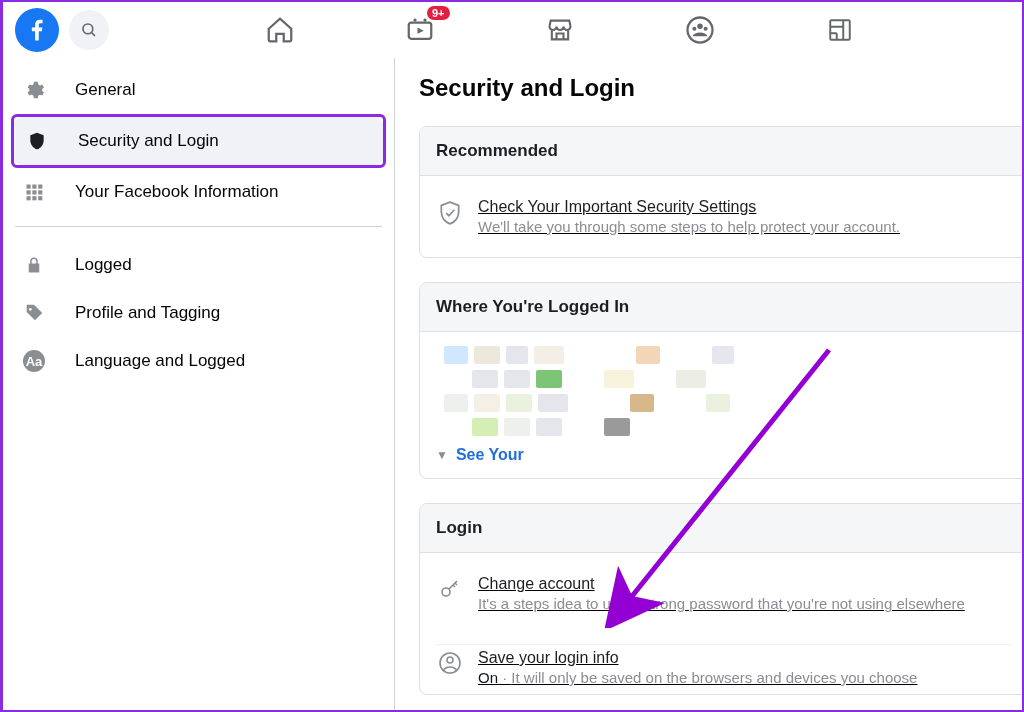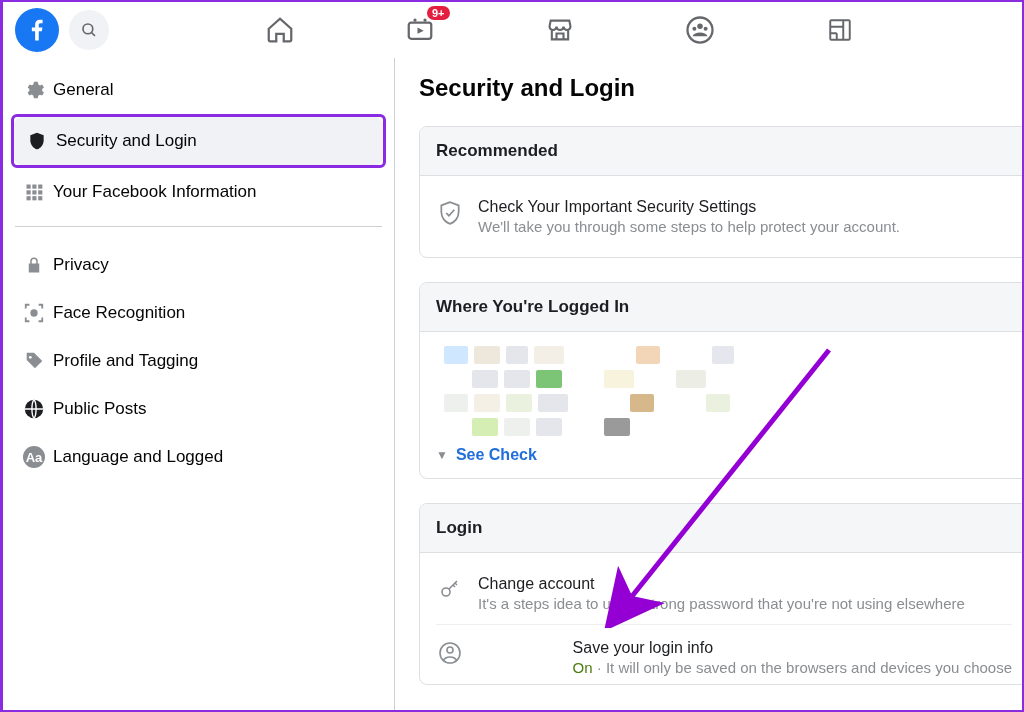--- a/index.html
+++ b/index.html
@@ -43,21 +43,21 @@
     font-size:11px;font-weight:bold;padding:1px 5px;
   }
   
   .main { display:flex; height:calc(712px - 56px); }
   .sidebar {
     width:392px; padding:8px 8px 8px 8px;
     border-right:1px solid #ced0d4;
   }
   .settings-title { font-size:26px; font-weight:800; color:#050505; margin:8px 4px 16px 4px;}
   .side-item {
-    display:flex;align-items:center;gap:6px;
+    display:flex;align-items:center;gap:28px;
     height:48px;padding:0 10px;border-radius:8px;
     font-size:17px; font-weight:500; color:#050505;
   }
   .side-item.active { background:#f0f2f5; }
   .side-hl { border:3px solid #8a2be2; border-radius:6px; }
   .side-icon { width:26px;height:26px;display:flex;align-items:center;justify-content:center;color:#65676b;}
   .divider {height:1px;background:#ced0d4;margin:10px 4px 14px 4px;}
   
   .content { flex:1; padding:16px 0 0 24px; overflow:hidden; }
   .page-title { font-size:24px;font-weight:800;color:#050505;margin-bottom:24px;}
@@ -65,28 +65,28 @@
     border:1px solid #dddfe2;border-radius:8px;
     margin-bottom:24px;overflow:hidden;
     width:610px;
   }
   .card-h {
     background:#f5f6f7;padding:14px 16px;
     font-size:17px;font-weight:700;color:#1c1e21;
     border-bottom:1px solid #dddfe2;
   }
   .card-body { padding:14px 16px; }
-  .row { display:flex; gap:14px; align-items:flex-start; padding:8px 0; }
-  .row + .row { border-top:1px solid #eee; padding-top:14px; margin-top:4px;justify-content:space-between;}
+  .row { display:flex; gap:14px; align-items:flex-start; padding:8px 0;text-decoration:underline; }
+  .row + .row { border-top:1px solid #eee; padding-top:4px; margin-top:24px;}
   .row-icon {width:28px;flex-shrink:0;color:#8a8d91;display:flex;justify-content:center;padding-top:2px;}
   .row-title {font-size:16px;color:#1c1e21;font-weight:500;}
   .row-sub {font-size:15px;color:#8a8d91;margin-top:2px;white-space:nowrap;}
   .see-more {color:#216fdb;font-weight:700;font-size:16px;display:flex;align-items:center;gap:8px;margin-top:10px;}
   .see-more .caret{color:#8a8d91;font-size:12px;}
-  .on {color:#4d7c0f;font-weight:500;}
+  .on {color:#0f172a;font-weight:500;}
   
   .mosaic {display:flex;flex-wrap:wrap;gap:6px;margin:0 0 6px 8px;}
   .mosaic span{height:18px;display:block;background:#e4e6eb;border-radius:2px;}
   
   .annot-arrow{
     position:absolute; left:596px; top:336px; pointer-events:none;
   }
 </style>
 </head>
 <body>
@@ -183,52 +183,34 @@
     </div>
 
     <div class="divider"></div>
 
     <div class="side-item">
       <span class="side-icon">
           <svg width="18" height="22" viewBox="0 0 24 24" fill="#8a8d91">
             <path d="M17 10V7a5 5 0 0 0-10 0v3H5v12h14V10zM9 7a3 3 0 0 1 6 0v3H9z"></path>
           </svg>
         </span>
-      <span>Privacy</span>
-    </div>
-
-    <div class="side-item">
-      <span class="side-icon">
-          <svg width="22" height="22" viewBox="0 0 24 24" fill="none" stroke="#8a8d91" stroke-width="2">
-            <path d="M3 7V3h4M21 7V3h-4M3 17v4h4M21 17v4h-4"></path>
-            <circle cx="12" cy="12" r="4" fill="#8a8d91" stroke="none"></circle>
-          </svg>
-        </span>
-      <span>Face Recognition</span>
-    </div>
+      <span>Logged</span>
+    </div>
+
 
     <div class="side-item">
       <span class="side-icon">
           <svg width="22" height="22" viewBox="0 0 24 24" fill="#8a8d91">
             <path d="M21 12 12 3H4v8l9 9z"></path>
             <circle cx="8" cy="8" r="1.5" fill="#fff"></circle>
           </svg>
         </span>
       <span>Profile and Tagging</span>
     </div>
 
-    <div class="side-item">
-      <span class="side-icon">
-          <svg width="22" height="22" viewBox="0 0 24 24" fill="#1c1e21">
-            <circle cx="12" cy="12" r="10"></circle>
-            <path d="M2 12h20M12 2c3 3 3 17 0 20M12 2c-3 3-3 17 0 20" stroke="#fff" stroke-width="1.5" fill="none"></path>
-          </svg>
-        </span>
-      <span>Public Posts</span>
-    </div>
 
 
 
     <div class="side-item">
       <span class="side-icon">
           <span style="background:#8a8d91;color:#fff;border-radius:50%;width:22px;height:22px;display:flex;align-items:center;justify-content:center;font-size:13px;font-weight:bold;">Aa</span>
         </span>
       <span>Language and Logged</span>
     </div>
 
@@ -289,21 +271,21 @@
         </div>
         <div class="mosaic" style="margin-left:36px">
           <span style="width:26px;background:#d5eeb3"></span>
             <span style="width:26px;background:#eef0ee"></span>
             <span style="width:26px"></span>
             <span style="width:30px;background:#fff"></span>
             <span style="width:26px;background:#9a9a9a"></span>
         </div>
         <div class="see-more">
           <span class="caret">▼</span>
-          <span>See Check</span>
+          <span>See Your</span>
         </div>
       </div>
     </div>
 
     <div class="card" style="margin-bottom:0">
       <div class="card-h">Login</div>
       <div class="card-body" style="padding-bottom:0">
         <div class="row">
           <div class="row-icon">
             <svg width="24" height="24" viewBox="0 0 24 24" fill="none" stroke="#8a8d91" stroke-width="1.6">

